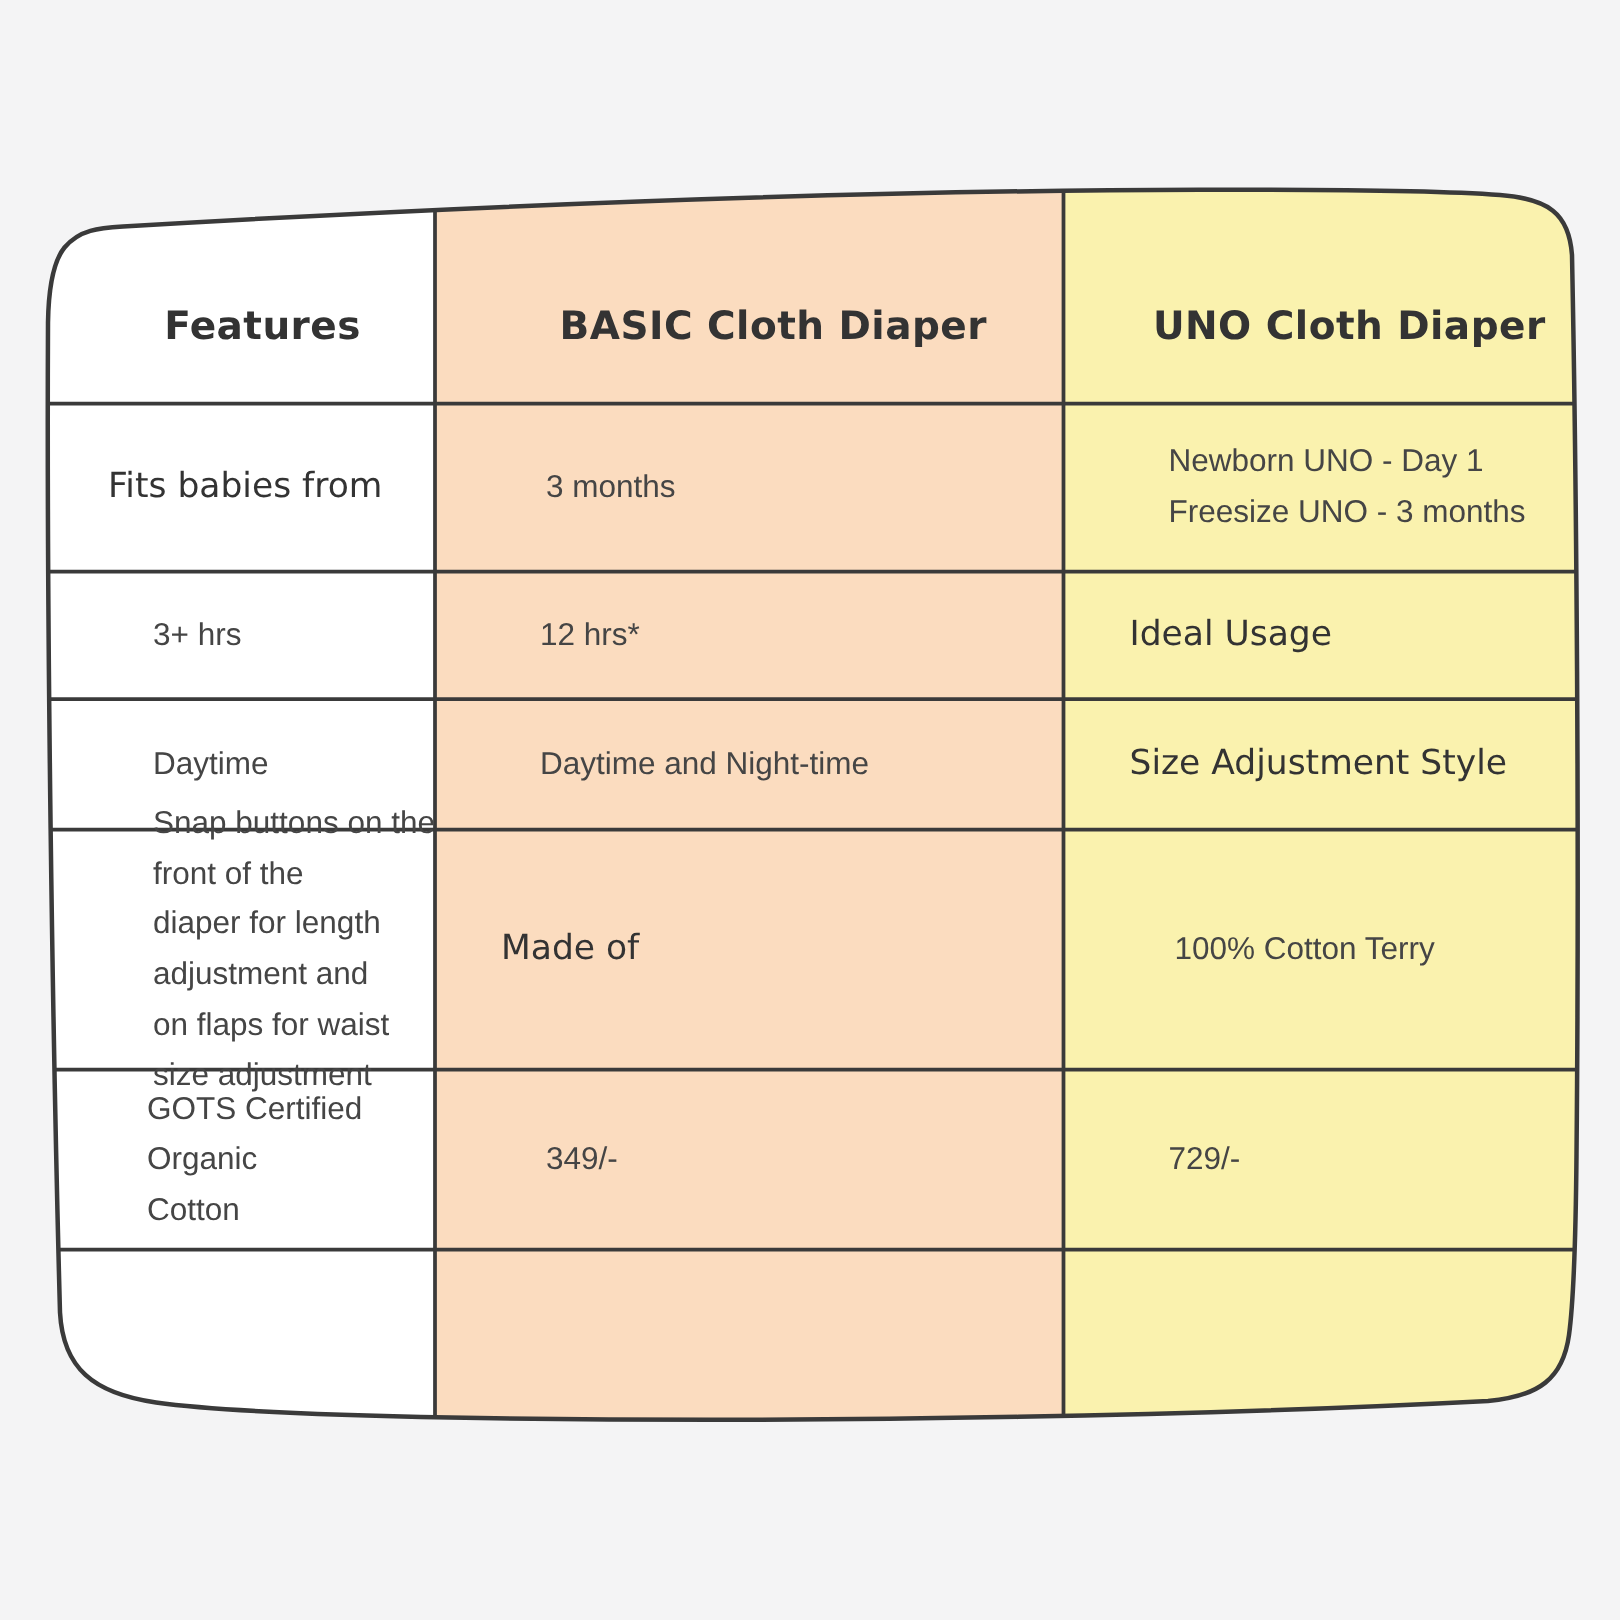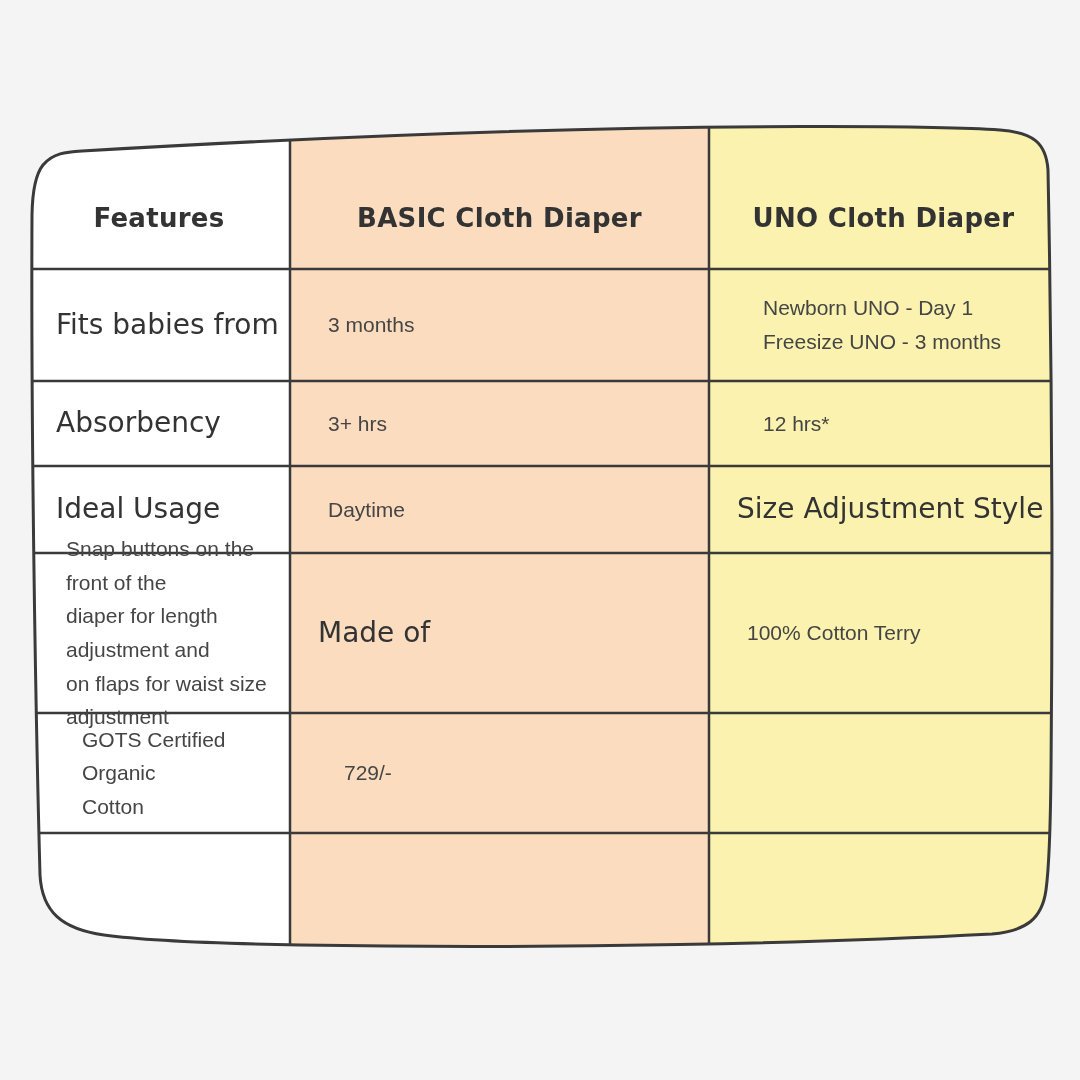--- a/index.html
+++ b/index.html
@@ -15,21 +15,21 @@
     background: #f4f4f5;
     overflow: hidden;
   }
   #table-svg {
     position: absolute;
     left: 0;
     top: 0;
   }
   #grid {
     position: absolute;
-    left: 28px;
+    left: 44px;
     top: 126px;
     width: 1030px;
     height: 819px;
     display: grid;
     grid-template-columns: 262px 419px 349px;
     grid-template-rows: 143px 112px 85px 87px 160px 120px 112px;
   }
   .cell {
     display: flex;
     align-items: center;
@@ -41,32 +41,32 @@
     font-family: "DejaVu Sans", sans-serif;
     font-weight: bold;
     font-size: 26px;
     letter-spacing: 0.3px;
     color: #333333;
   }
   .feature-cell {
     padding-left: 28px;
     padding-right: 10px;
     font-family: "DejaVu Sans", sans-serif;
-    font-size: 28px;
+    font-size: 23px;
     line-height: 1.45;
     color: #333333;
   }
   .value-cell {
     font-size: 21px;
     line-height: 1.6;
     color: #454545;
     white-space: pre-line;
     padding-right: 14px;
   }
-  .value-basic { padding-left: 38px; }
+  .value-basic { padding-left: 38px; margin-left: 20px; }
   .value-uno   { padding-left: 54px; }
 </style>
 </head>
 <body>
 
 <div id="canvas">
 
   <svg id="table-svg" width="1080" height="1080" viewBox="0 0 1080 1080">
     <defs>
       <clipPath id="tableClip">
@@ -122,33 +122,34 @@
 
     <div class="cell header-cell">Features</div>
     <div class="cell header-cell">BASIC Cloth Diaper</div>
     <div class="cell header-cell">UNO Cloth Diaper</div>
 
     <div class="cell feature-cell">Fits babies from</div>
     <div class="cell value-cell value-basic">3 months</div>
     <div class="cell value-cell value-uno">Newborn UNO - Day 1
 Freesize UNO - 3 months</div>
 
-    <div class="cell feature-cell">Absorbency</div>
     <div class="cell value-cell value-basic">3+ hrs</div>
     <div class="cell value-cell value-uno">12 hrs*</div>
 
     <div class="cell feature-cell">Ideal Usage</div>
     <div class="cell value-cell value-basic">Daytime</div>
+    <div class="cell value-cell value-uno">Daytime and Night-time</div>
 
     <div class="cell feature-cell">Size Adjustment Style</div>
     <div class="cell value-cell value-basic">Snap buttons on the front of the
 diaper for length adjustment and
 on flaps for waist size adjustment</div>
 
     <div class="cell feature-cell">Made of</div>
     <div class="cell value-cell value-basic">100% Cotton Terry</div>
     <div class="cell value-cell value-uno">GOTS Certified Organic
 Cotton</div>
 
+    <div class="cell value-cell value-basic">349/-</div>
     <div class="cell value-cell value-uno">729/-</div>
 
   </div>
 </div>
 
 </body></html>

